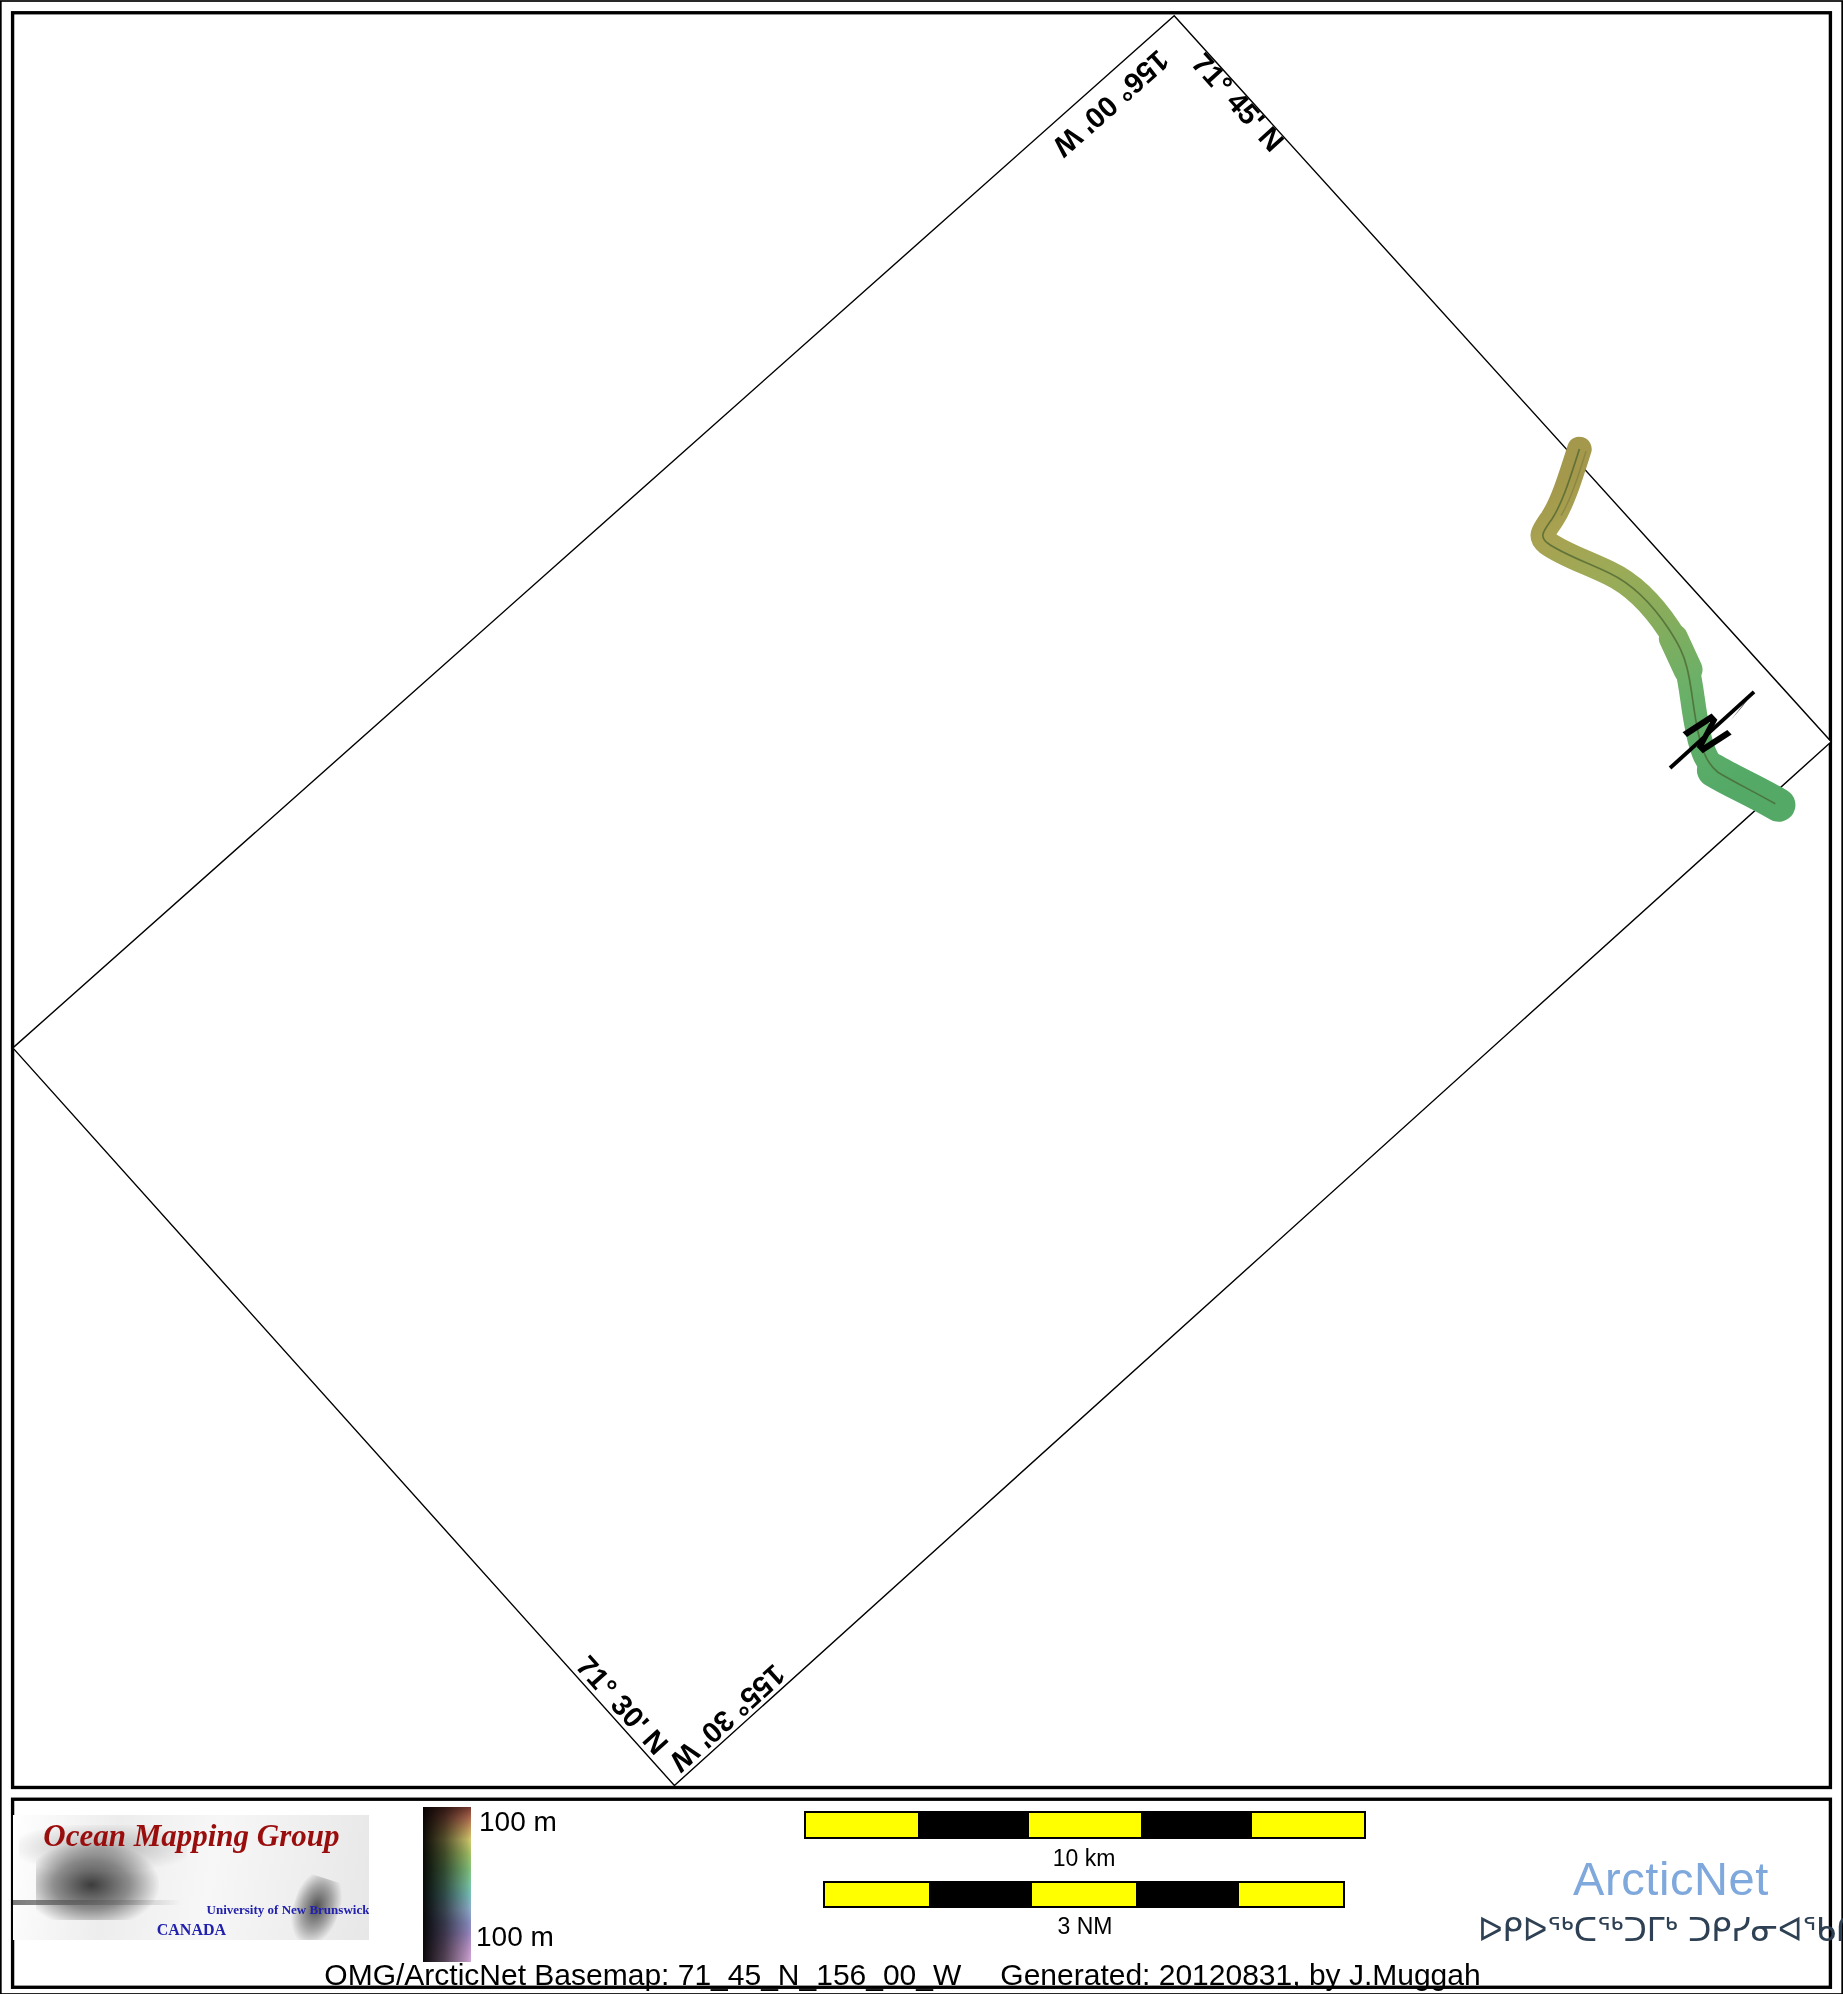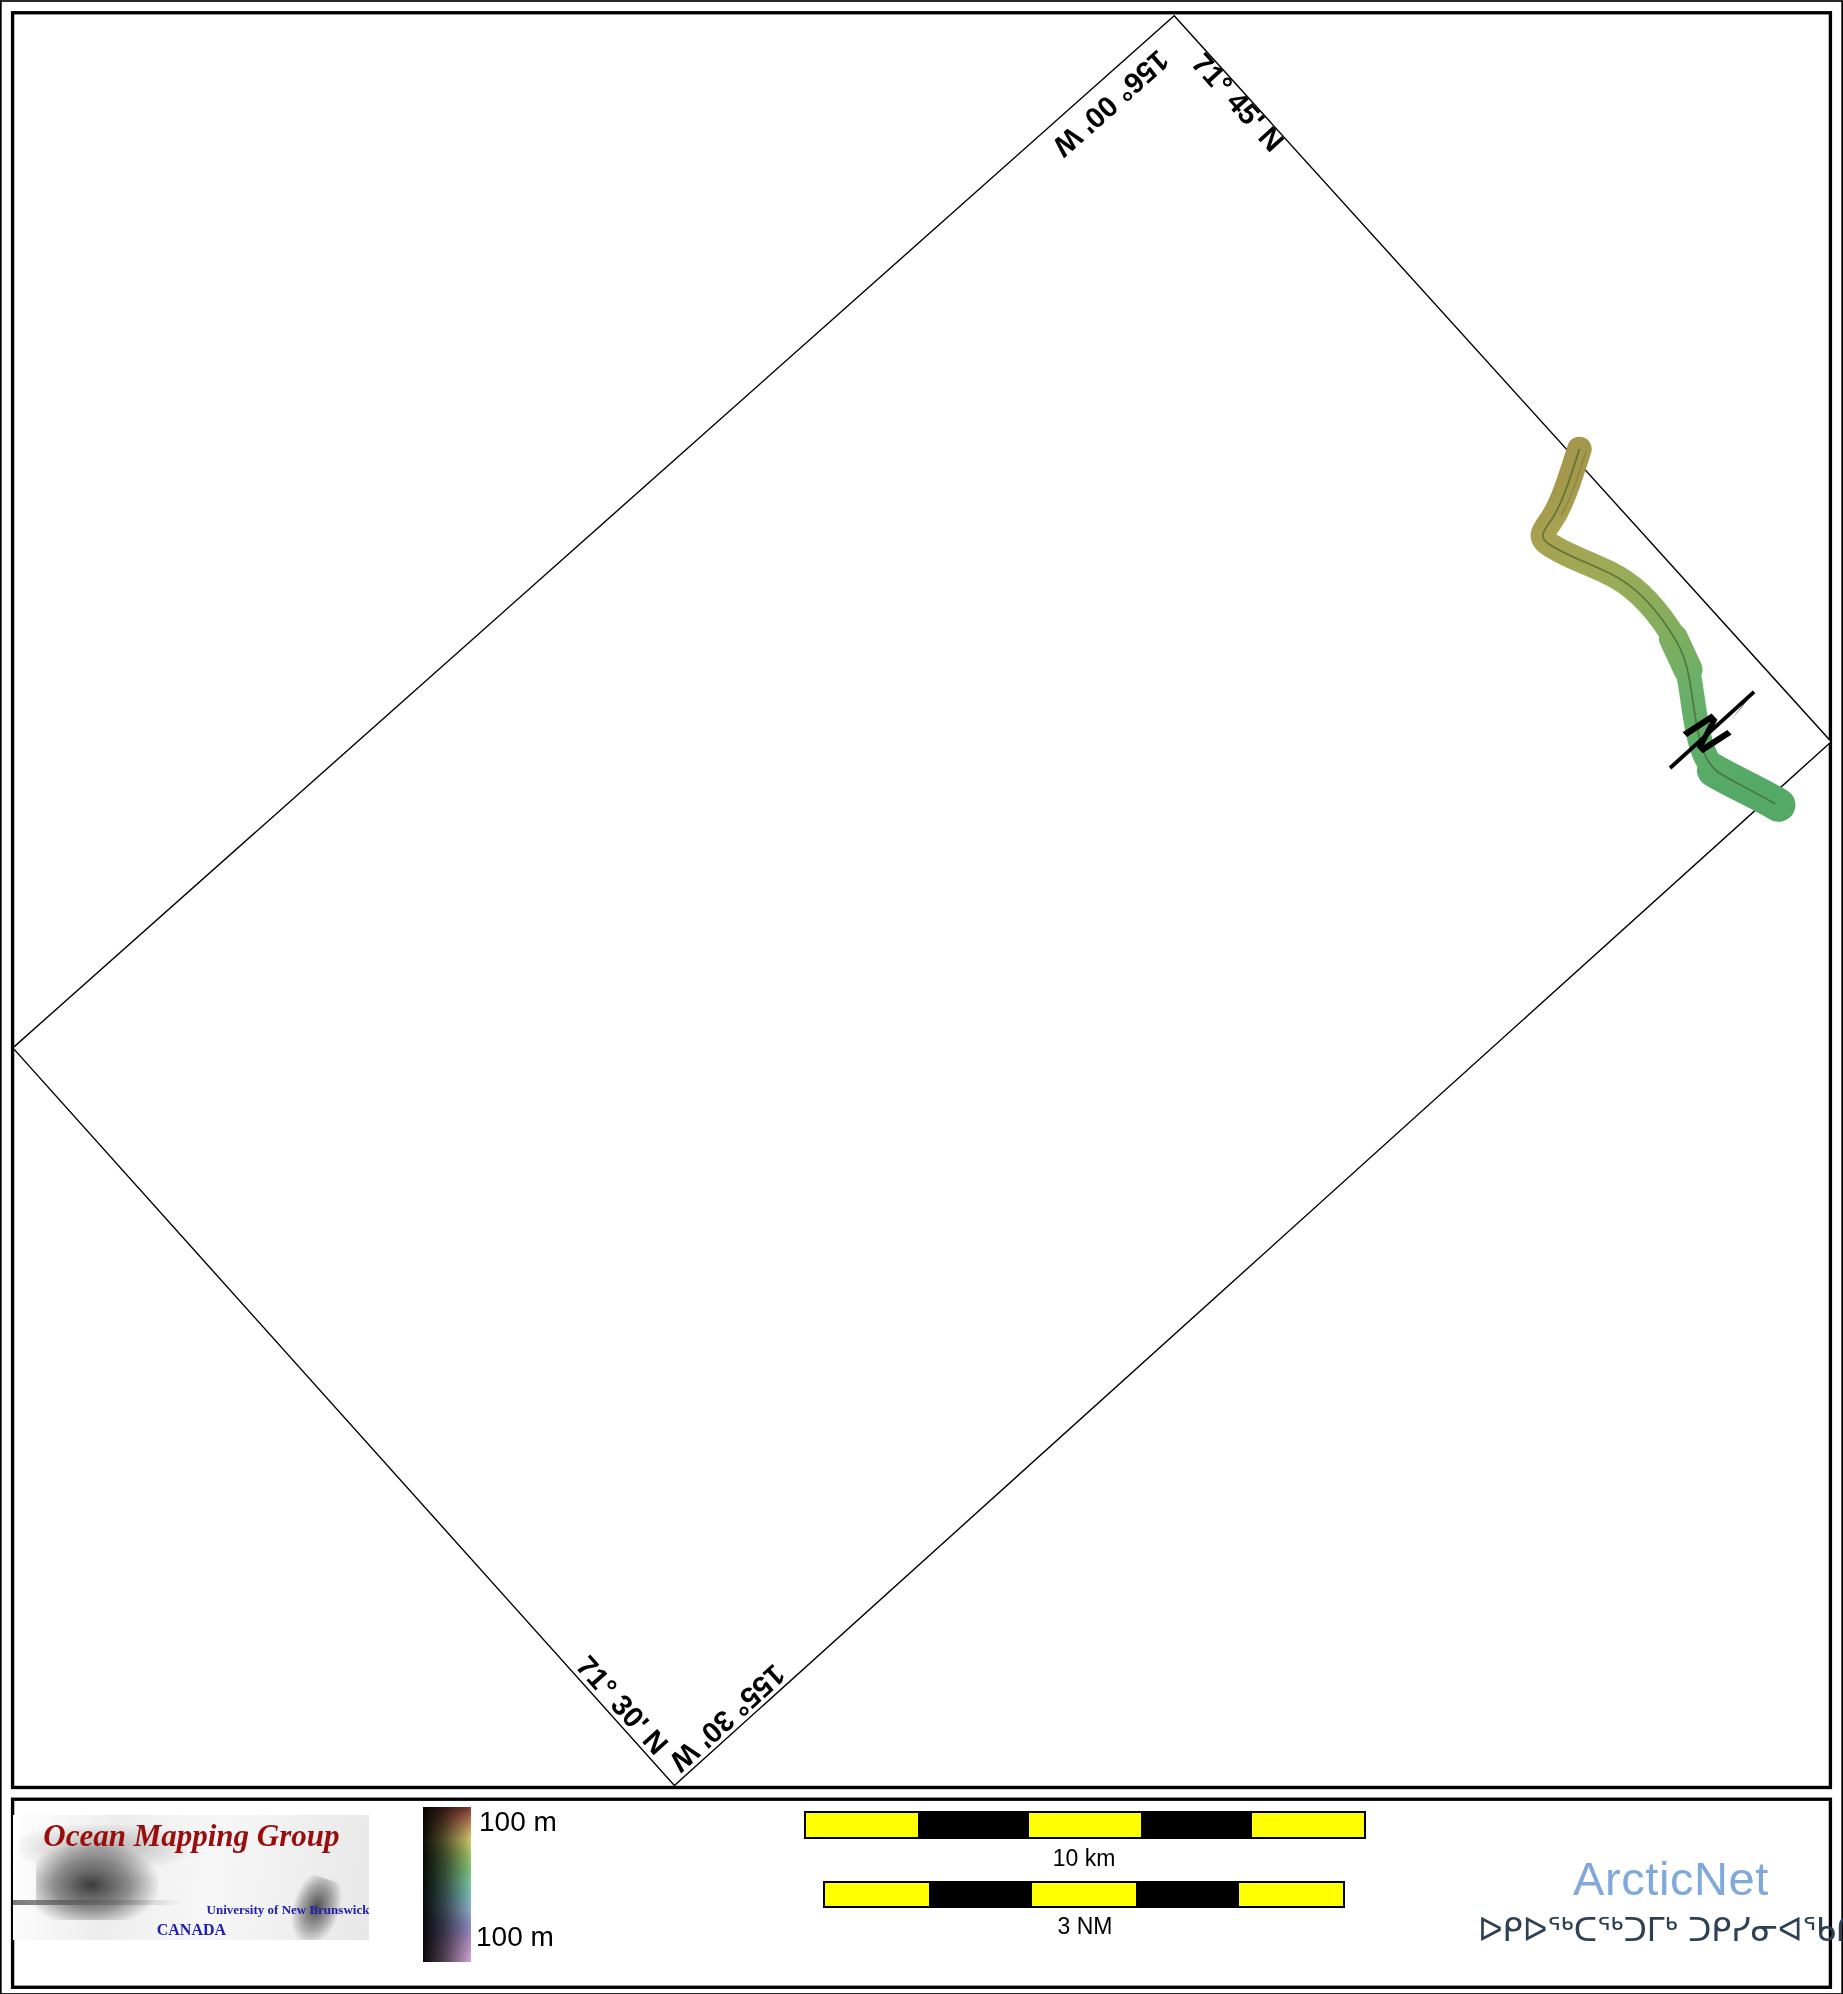--- a/index.html
+++ b/index.html
@@ -151,15 +151,19 @@
     <span class="seg-b"></span>
     <span class="seg-y"></span>
   </div>
   <div id="bar-nm-label" class="abs bar-label">3 NM</div>
 
   <div id="arcticnet" class="abs">
     <div id="arcticnet-name">ArcticNet</div>
     <div id="arcticnet-syllabics">ᐅᑭᐅᖅᑕᖅᑐᒥᒃ ᑐᑭᓯᓂᐊᖃᑎᒌᑦ</div>
   </div>
 
+  <div id="caption" class="abs">
+    <span>OMG/ArcticNet Basemap: 71_45_N_156_00_W</span>
+    <span>Generated: 20120831, by J.Muggah</span>
+  </div>
 
 </div>
 
 
 </body></html>

